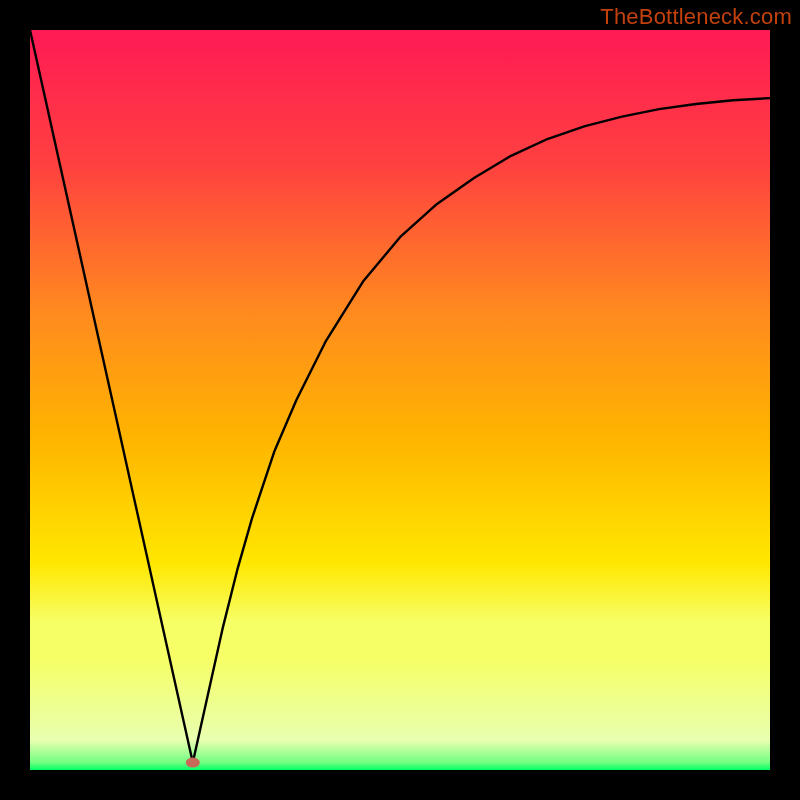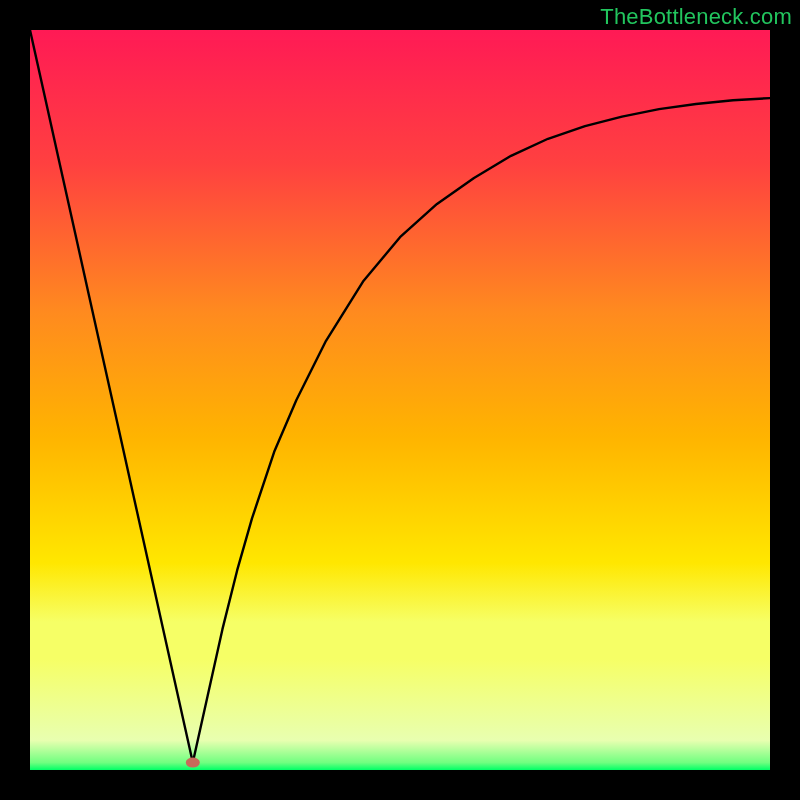--- a/index.html
+++ b/index.html
@@ -22,21 +22,21 @@
     left: 30px;
     top: 30px;
     width: 740px;
     height: 740px;
     overflow: hidden;
   }
   .watermark {
     position: absolute;
     top: 4px;
     right: 8px;
-    color: #22c55e;
+    color: #c2410c;
     font-size: 22px;
     font-weight: 500;
     letter-spacing: 0.2px;
     z-index: 10;
   }
   svg {
     display: block;
   }
 </style>
 </head>

